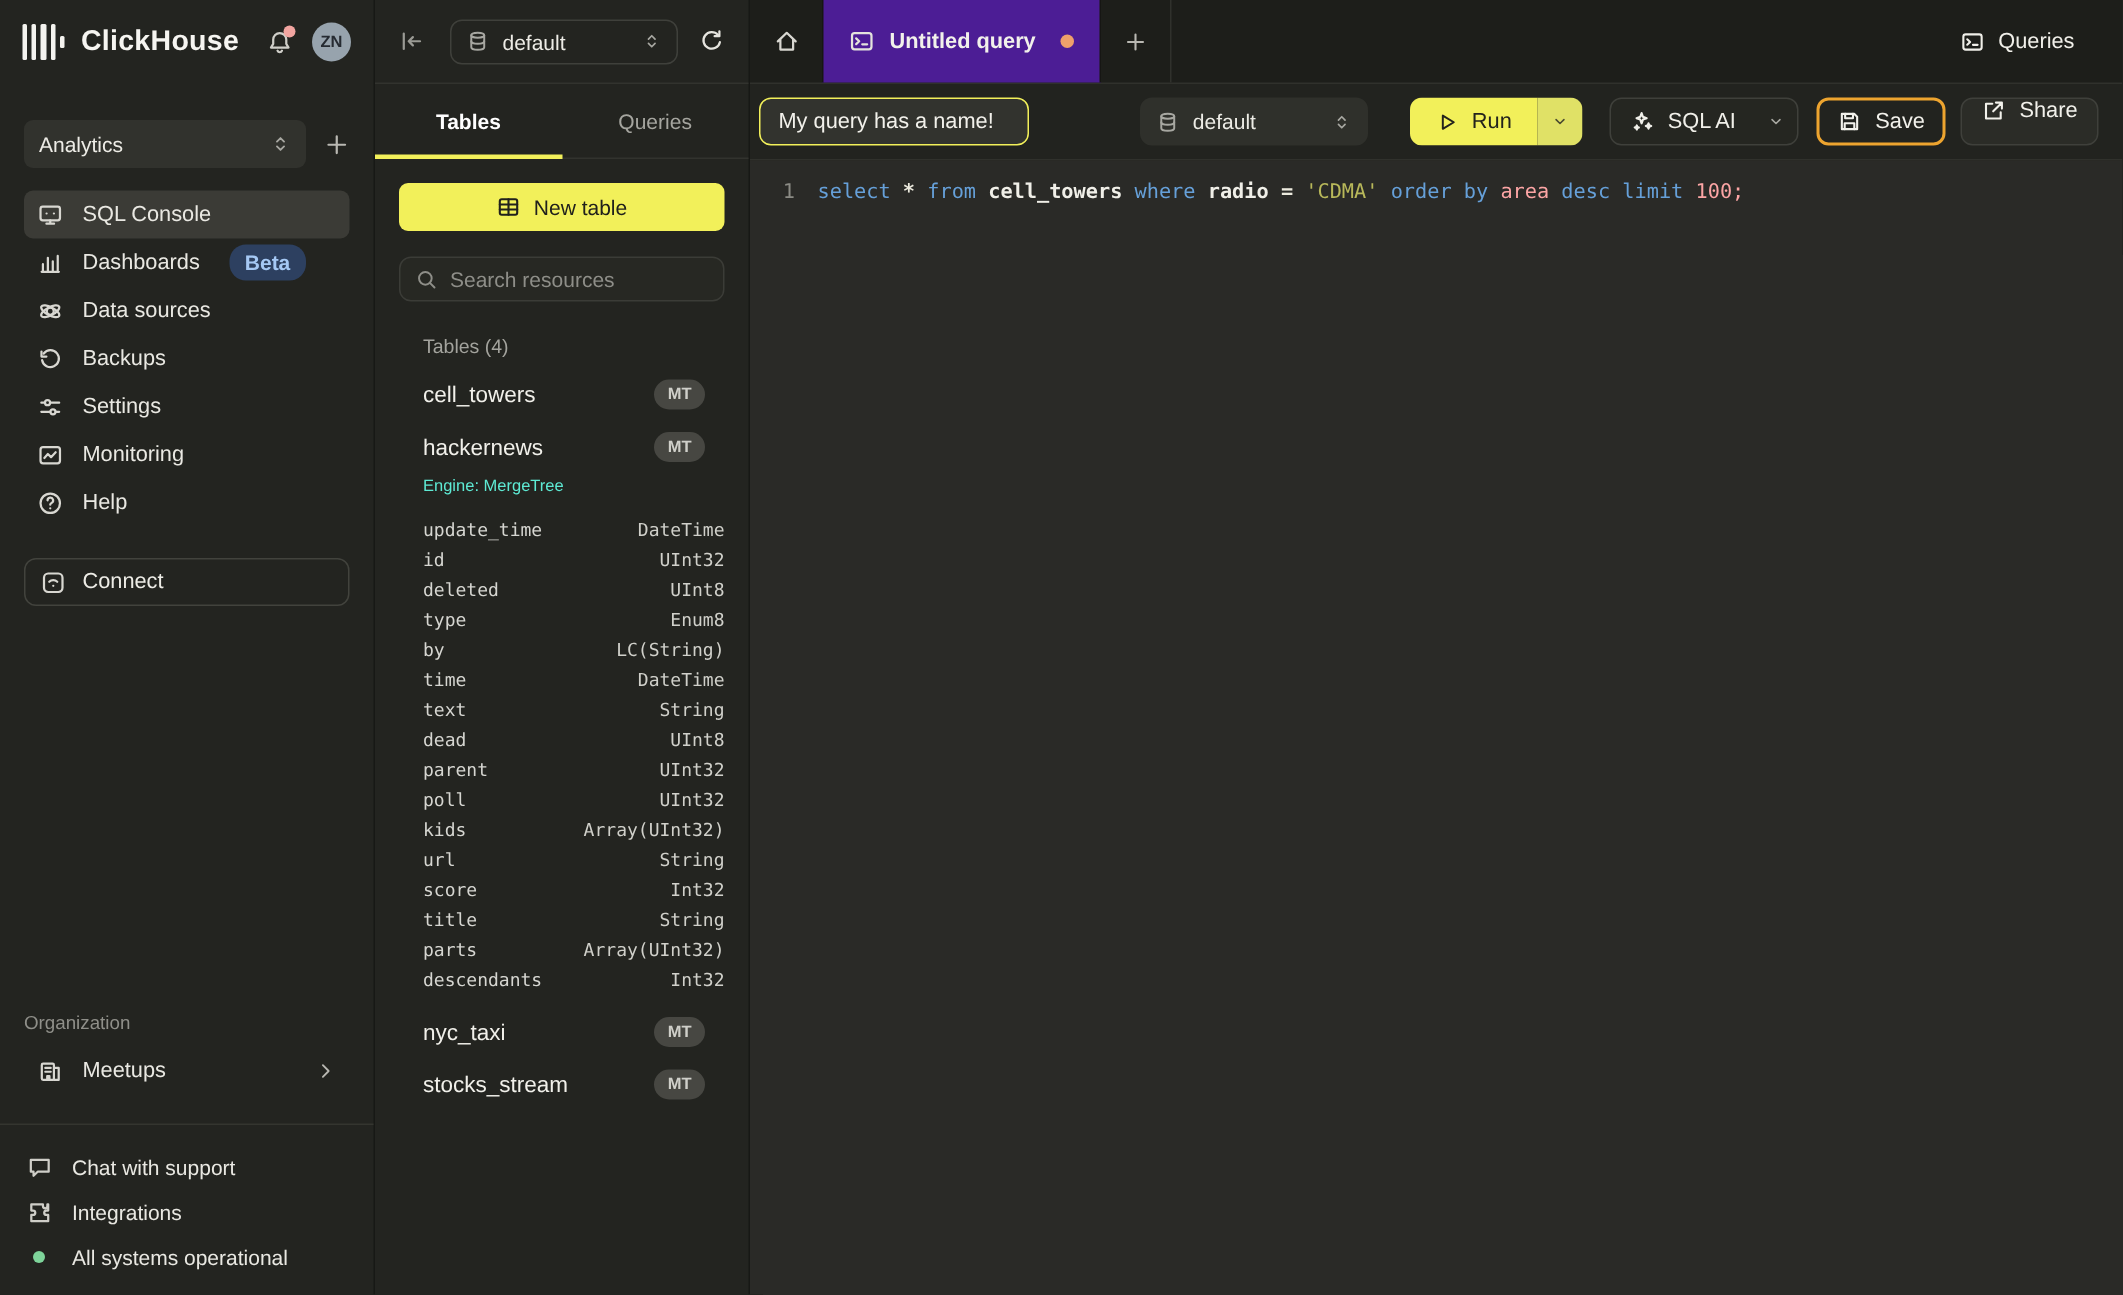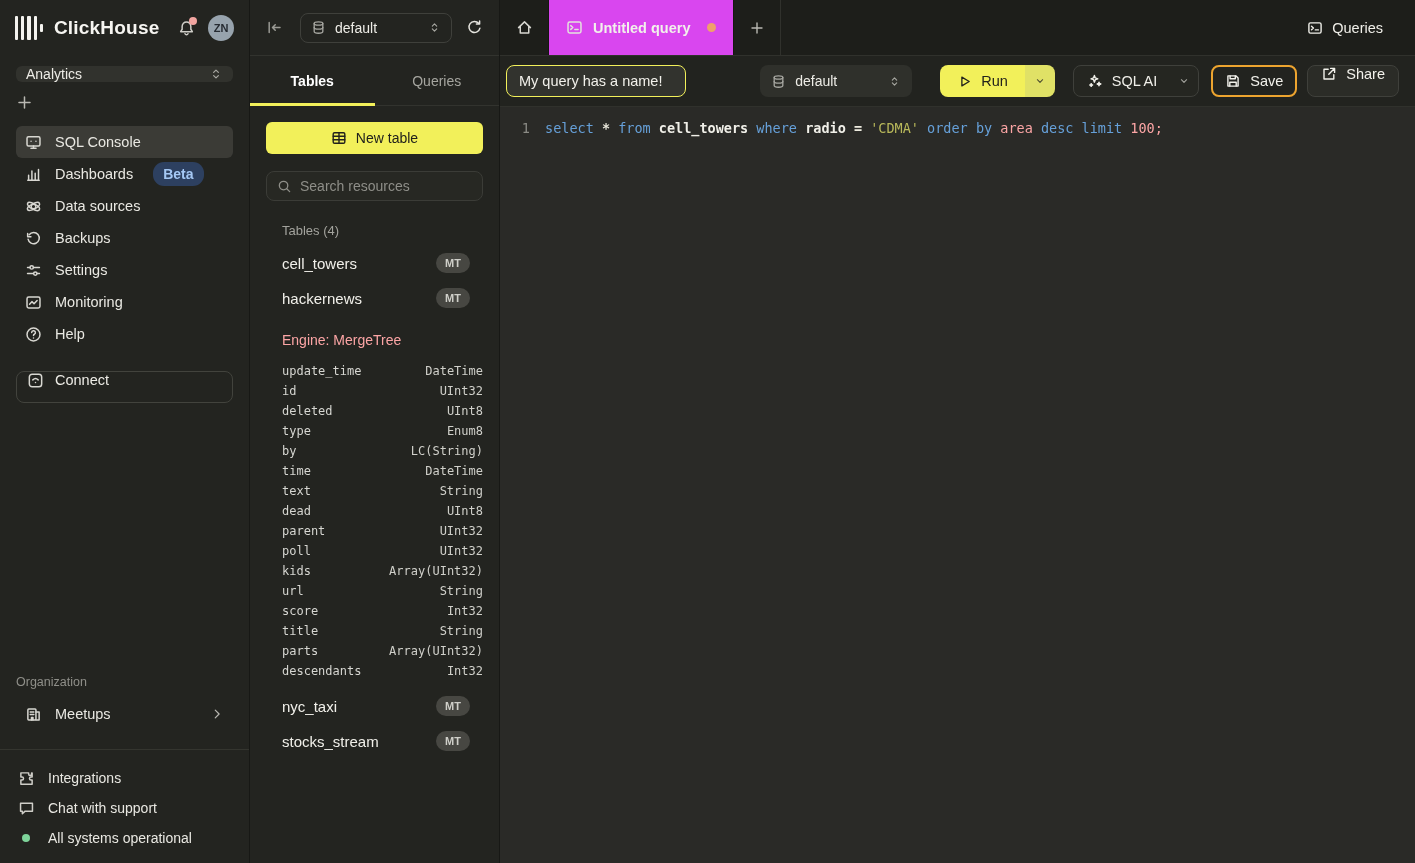--- a/index.html
+++ b/index.html
@@ -22,37 +22,37 @@
   .ch-logo { display:flex; align-items:center; gap:3px; height:26px; }
   .ch-logo .bar { width:3.2px; height:24px; background:#f4f3ef; border-radius:1px; }
   .ch-logo .bar-short { width:3.2px; height:8px; background:#f4f3ef; border-radius:1px; }
   .brand-name { font-size:19px; font-weight:700; color:#f6f5f1; margin-left:11px; letter-spacing:.2px; }
   .side-logo-row .spacer { flex:1; }
   .bell-wrap { position:relative; color:#cfcec8; margin-right:13px; cursor:pointer; }
   .bell-dot { position:absolute; top:-3px; right:-2px; width:8px; height:8px; border-radius:50%; background:var(--notif-dot,#f2a5a0); }
   .avatar { width:26px; height:26px; border-radius:50%; background:#97a3ad; color:#262b32;
             display:flex; align-items:center; justify-content:center; font-size:11px; font-weight:700; cursor:pointer; }
 
-  .workspace-row { display:flex; gap:12px; margin:10px 16px 0;flex-direction:column; }
+  .workspace-row { display:flex; align-items:center; gap:12px; margin:24px 16px 0; }
   .workspace-select { flex:1; height:32px; background:#31322d; border-radius:6px;
     display:flex; align-items:center; padding:0 10px; cursor:pointer; }
   .workspace-select .lbl { font-size:14px; color:#edecE6; flex:1; }
   .muted-icon { color:#a7a7a1; }
   .plus-btn { color:#b9b8b2; cursor:pointer; }
 
   .side-nav { margin:15px 16px 0; }
   .nav-item { height:20px; display:flex; align-items:center; gap:13px; padding:16px 9px;
     border-radius:6px; font-size:14.5px; color:#e9e8e2; cursor:pointer; }
   .nav-item .nicon { color:#d8d7d1; width:17px; }
   .nav-item.selected { background:#3b3b36; }
   .beta-badge { margin-left:7px; background:var(--beta-bg,#2d4060); color:var(--beta-fg,#a5c8f4);
     font-size:14px; font-weight:700; padding:4px 10px; border-radius:11px; }
 
   .connect-btn { margin:21px 16px 0; height:32px; border:1px solid #42433d; border-radius:8;
-    border-radius:8px; display:flex; gap:11px; padding:0 10px;
+    border-radius:8px; display:flex; align-items:center; gap:11px; padding:0 10px;
     font-size:14.5px; color:#edecE6; cursor:pointer; }
   .connect-btn .nicon { color:#d8d7d1; }
 
   .side-spacer { flex:1; }
   .org-label { margin:0 16px 9px; font-size:12.5px; color:#8f8f89; }
   .org-item { margin:0 16px; }
   .org-item .chev { margin-left:auto; color:#b9b8b2; }
 
   .side-footer { margin-top:19px; border-top:1px solid #34352f; padding:13px 16px 10px; }
   .foot-item { height:30px; display:flex; align-items:center; gap:13px; font-size:14px; color:#e9e8e2; cursor:pointer; padding:0 2px; }
@@ -84,31 +84,31 @@
   .search-box input { background:transparent; border:none; outline:none; color:#d8d7d1; font-size:14px;
     width:100%; font-family:inherit; }
   .search-box input::placeholder { color:#8e8e88; }
 
   .resource-list { padding:0 0 0 16px; }
   .section-title { margin-top:22px; font-size:13px; color:#a3a39d; }
   .table-row { display:flex; align-items:center; justify-content:space-between; margin-top:15px; cursor:pointer; }
   .table-row .tname { font-size:15px; font-weight:500; color:#f1f0ea; }
   .mt-badge { background:#474742; color:#cfcfc9; font-size:11px; font-weight:700;
     padding:4px 9px; border-radius:10px; margin-right:13px; }
-  .engine-line { margin-top:24px; font-size:14px; color:#fca5a5; }
+  .engine-line { margin-top:10px; font-size:11px; color:#5eead4; }
   .column-list { margin-top:13px; }
   .col-row { display:flex; justify-content:space-between; align-items:center; height:20px;
     font-family:"DejaVu Sans Mono", monospace; font-size:12px; color:#d6d6d1;text-align:right; }
   .col-row .col-type { color:#d0d0ca; margin-right:0; }
 
   
   .main { flex:1; display:flex; flex-direction:column; min-width:0; background:#22231f; }
   .tabstrip { height:56px; display:flex; align-items:stretch; background:#1d1e1a; border-bottom:1px solid #30312c; }
   .home-cell { width:48px; display:flex; align-items:center; justify-content:center; color:#d8d7d1; cursor:pointer; }
-  .query-tab { width:186px; background:#d946ef; display:flex; align-items:center; gap:10px; padding:0 17px;
+  .query-tab { width:186px; background:#4c1d95; display:flex; align-items:center; gap:10px; padding:0 17px;
     border-left:1px solid #161613; border-right:1px solid #161613; cursor:pointer; }
   .query-tab .nicon { color:#e4e3dd; }
   .query-tab .tab-title { font-size:14.5px; font-weight:700; color:#f2f1eb; white-space:nowrap; }
   .tab-dot { width:9px; height:9px; border-radius:50%; background:var(--tab-dot,#efa06b); margin-left:auto; }
   .newtab-cell { width:47px; display:flex; align-items:center; justify-content:center; color:#b9b8b2;
     border-right:1px solid #30312c; cursor:pointer; }
   .tabstrip .spacer { flex:1; }
   .queries-btn { display:flex; align-items:center; gap:9px; color:#f0efe9; font-size:14.5px; font-weight:500;
     margin-right:24px; cursor:pointer; background:transparent; border:none; font-family:inherit; align-self:center; padding:6px 8px; }
 
@@ -259,29 +259,29 @@
       </svg>
       <span>Meetups</span>
       <svg class="ic chev" width="14" height="14" viewBox="0 0 16 16">
         <path d="M6 3.6 10.4 8 6 12.4"></path>
       </svg>
     </div>
 
     <div class="side-footer">
       <div class="foot-item">
         <svg class="ic nicon" width="17" height="17" viewBox="0 0 16 16">
+          <path d="M2.4 3.1h11.2v7.4H6.7L4.1 13v-2.5H2.4z"></path>
+        </svg>
+        <span>Chat with support</span>
+      </div>
+      <div class="foot-item">
+        <svg class="ic nicon" width="17" height="17" viewBox="0 0 16 16">
           <path d="M6 2.7h4v1.1a1.4 1.4 0 0 0 2.8 0V2.7h.5v3.9h-1.1a1.4 1.4 0 0 0 0 2.8h1.1v3.9H2.7V9.4h1.1a1.4 1.4 0 0 0 0-2.8H2.7V2.7H6z"></path>
         </svg>
         <span>Integrations</span>
-      </div>
-      <div class="foot-item">
-        <svg class="ic nicon" width="17" height="17" viewBox="0 0 16 16">
-          <path d="M2.4 3.1h11.2v7.4H6.7L4.1 13v-2.5H2.4z"></path>
-        </svg>
-        <span>Chat with support</span>
       </div>
       <div class="foot-item">
         <span class="status-dot"></span>
         <span>All systems operational</span>
       </div>
     </div>
   </aside>
 
   <section class="explorer">
     <div class="exp-header">

